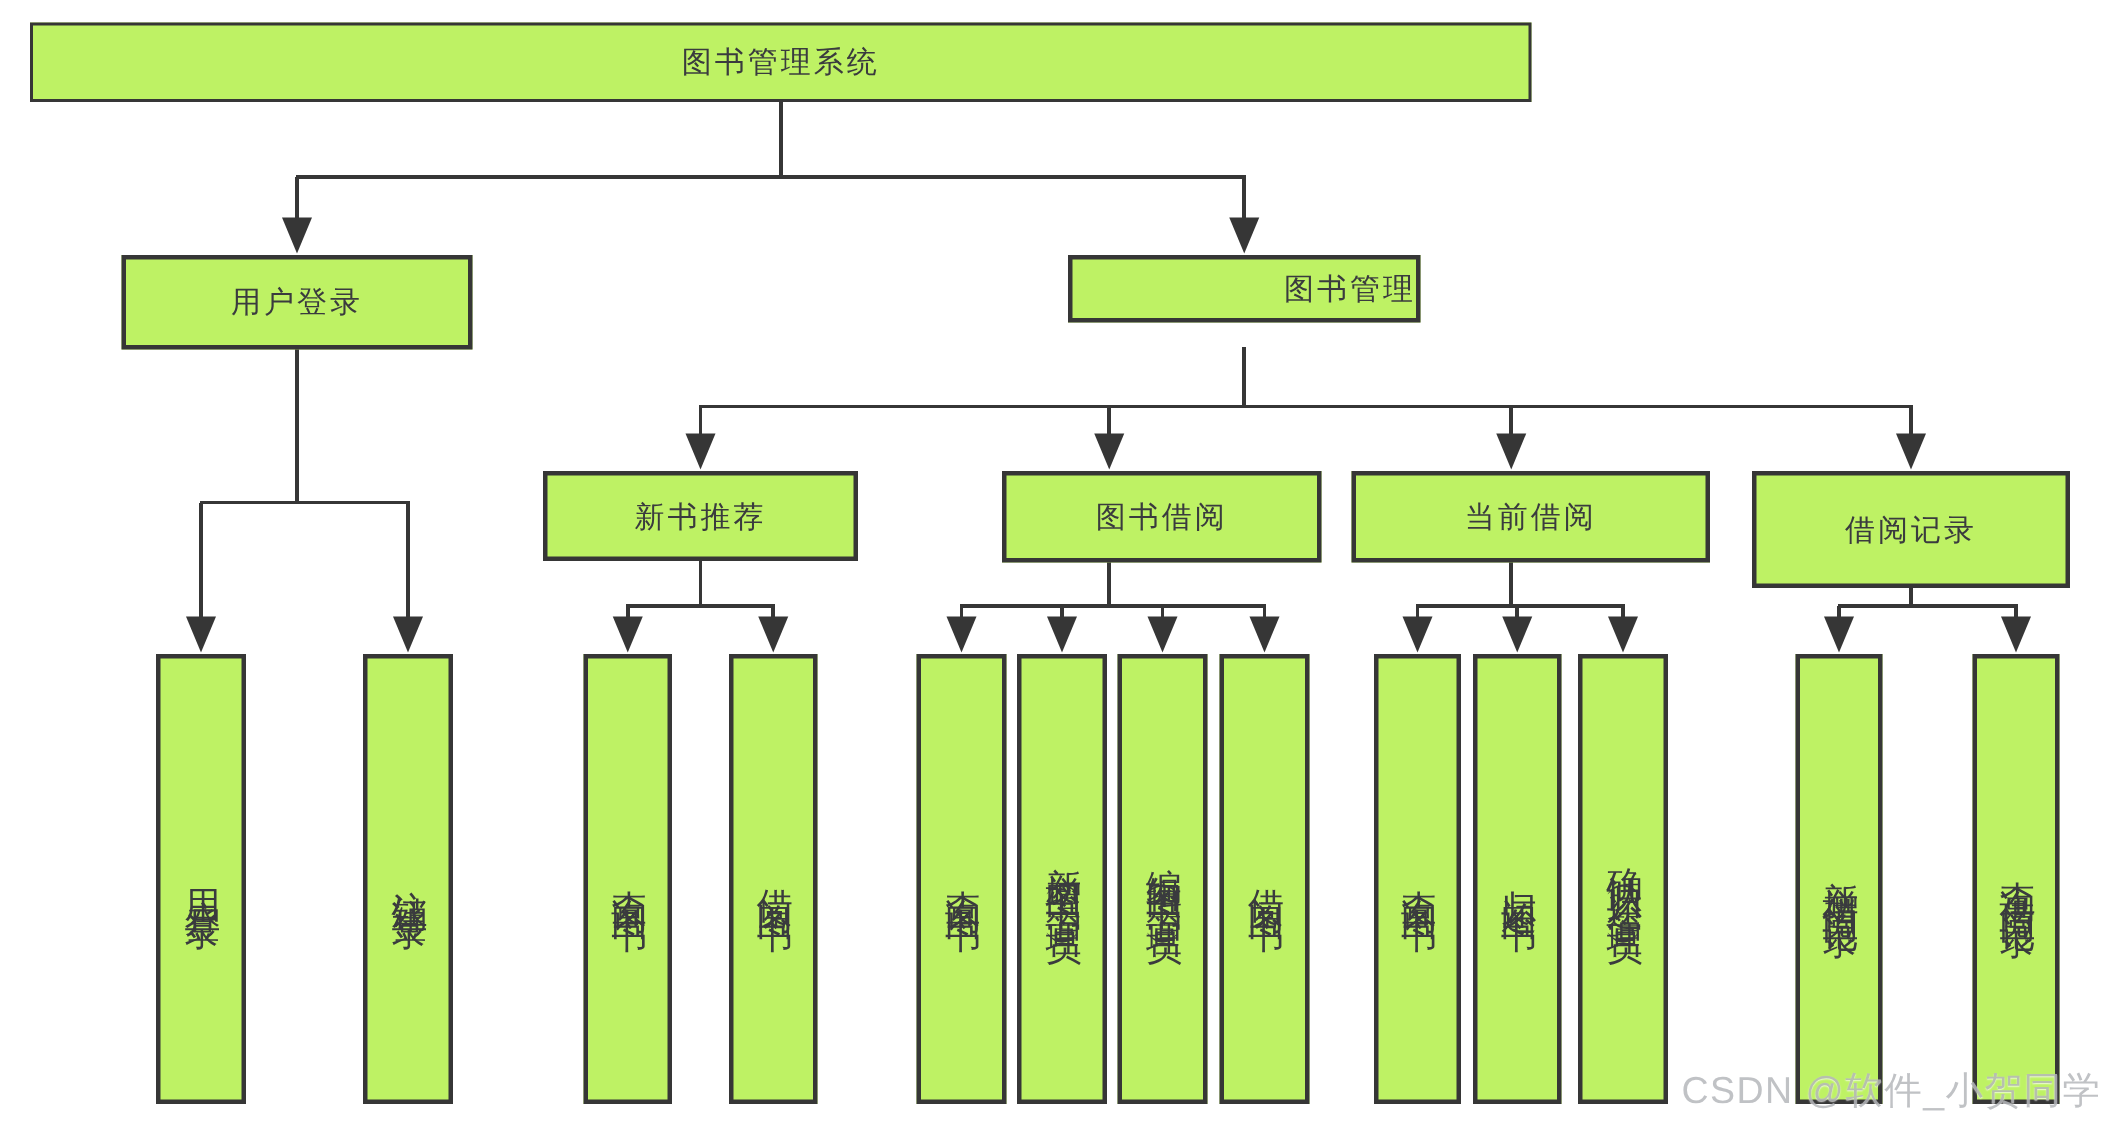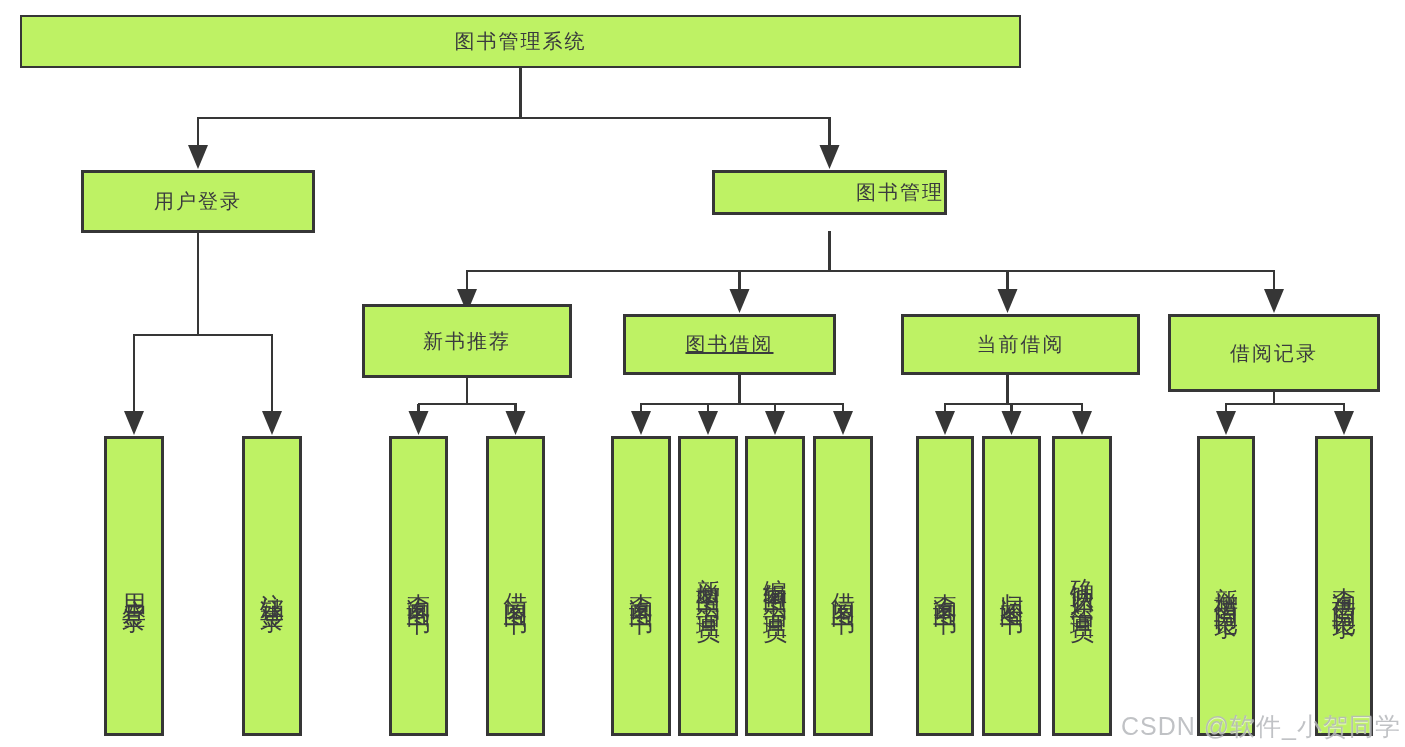--- a/index.html
+++ b/index.html
@@ -132,24 +132,24 @@
   <div class="watermark">CSDN @软件_小贺同学</div>
 <div class="node horizontal root" style="left: 20px; top: 15px; width: 1001px; height: 53px;">
       <span class="label">图书管理系统</span>
     </div>
     <div class="node horizontal" style="left: 81px; top: 170px; width: 234px; height: 63px;">
       <span class="label">用户登录</span>
     </div>
     <div class="node horizontal" style="left: 712px; top: 170px; width: 235px; height: 45px; justify-content: flex-end;">
       <span class="label">图书管理</span>
     </div>
-    <div class="node horizontal" style="left: 362px; top: 304px; width: 210px; height: 74px;">
+    <div class="node horizontal" style="left: 362px; top: 314px; width: 210px; height: 60px;">
       <span class="label">新书推荐</span>
     </div>
-    <div class="node horizontal" style="left: 623px; top: 314px; width: 213px; height: 61px; text-decoration: underline;">
+    <div class="node horizontal" style="left: 668px; top: 314px; width: 213px; height: 61px;">
       <span class="label">图书借阅</span>
     </div>
     <div class="node horizontal" style="left: 901px; top: 314px; width: 239px; height: 61px;">
       <span class="label">当前借阅</span>
     </div>
     <div class="node horizontal" style="left: 1168px; top: 314px; width: 212px; height: 78px;">
       <span class="label">借阅记录</span>
     </div>
     <div class="node vertical" style="left: 104px; top: 436px; width: 60px; height: 300px;">
       <span class="label">用户登录</span>

